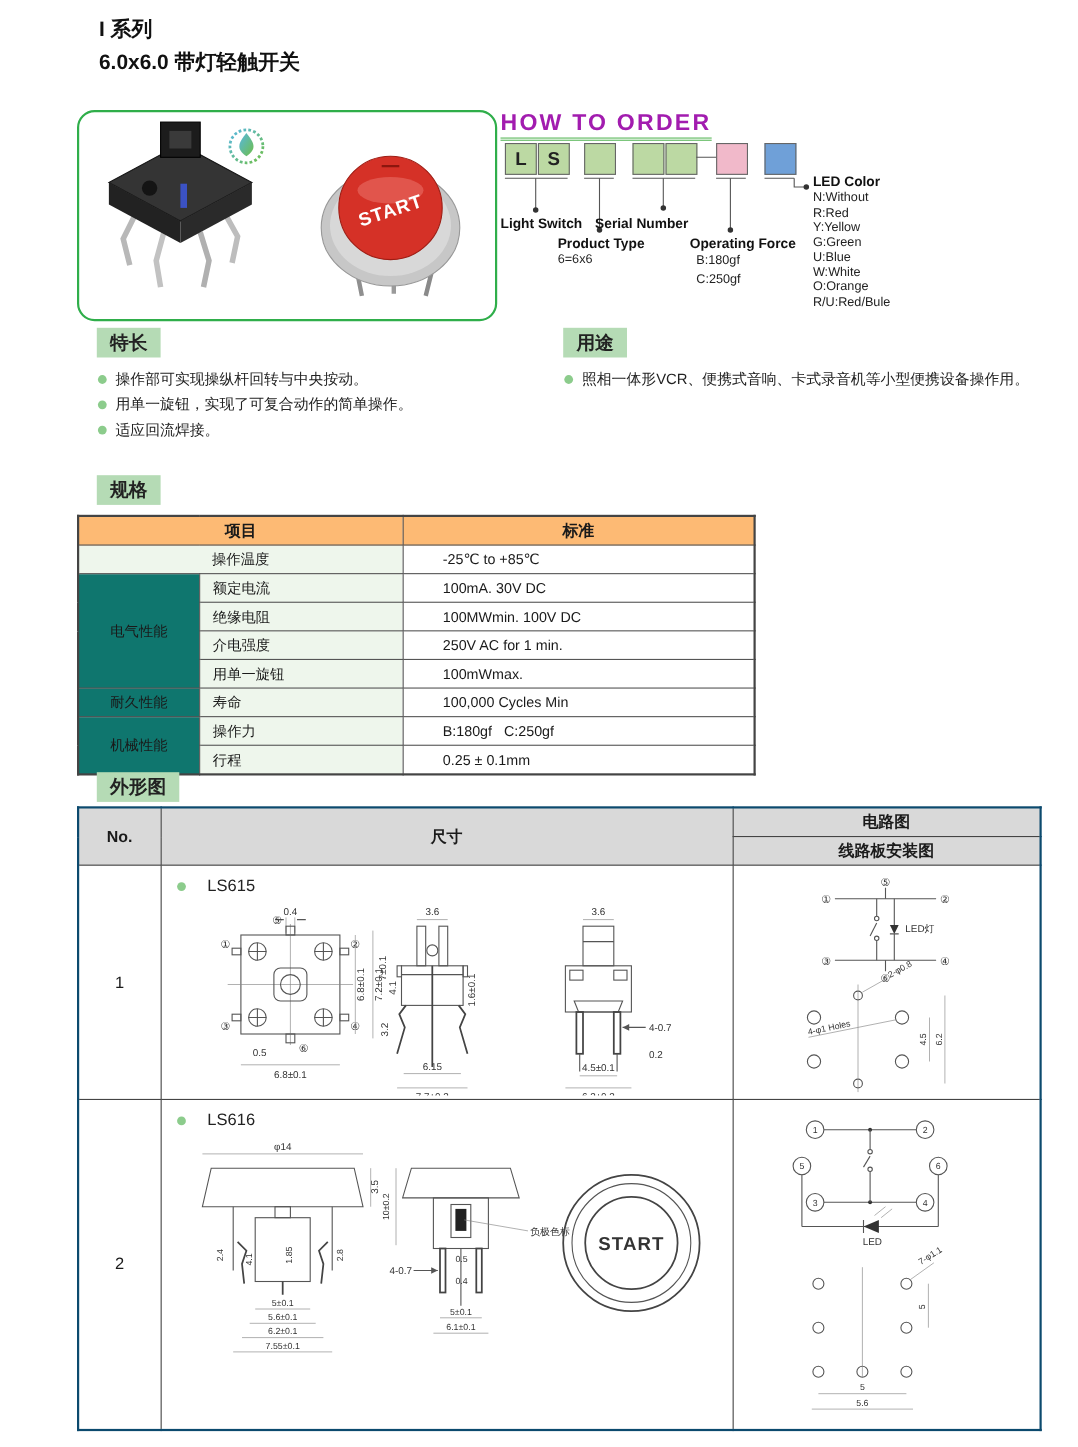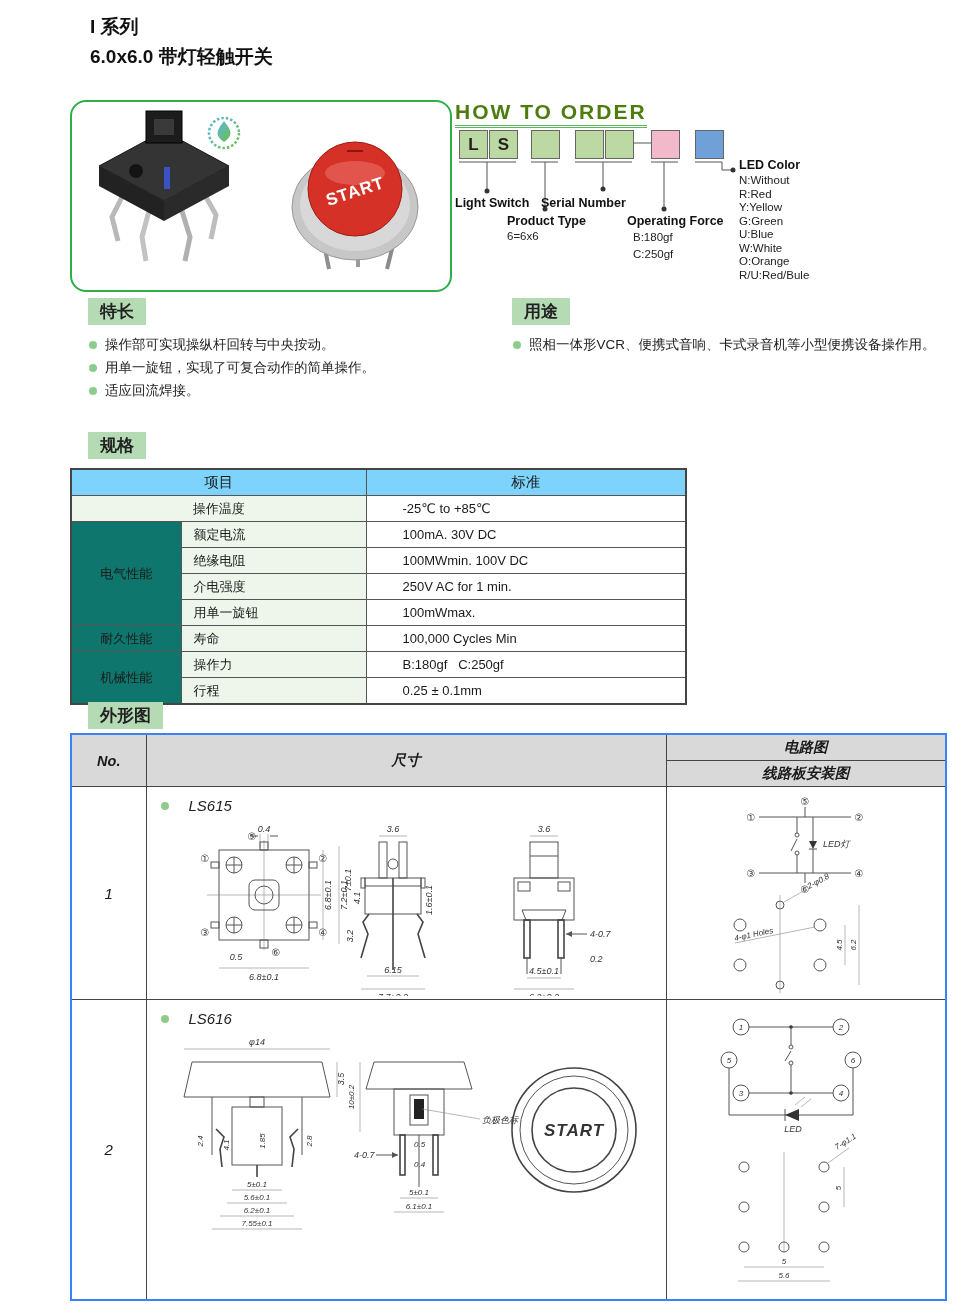--- a/index.html
+++ b/index.html
@@ -7,38 +7,38 @@
         font-family:"Liberation Sans","DejaVu Sans",sans-serif;color:#1a1a1a;}
   .abs{position:absolute;}
   .title{font-size:19px;font-weight:bold;color:#111;}
   .sec-label{display:inline-block;background:#b5dbb5;padding:2px 12px;font-size:17px;font-weight:bold;color:#222;}
   .bullet-list{list-style:none;margin:8px 0 0;padding:0;font-size:13.5px;color:#222;}
   .bullet-list li{position:relative;padding-left:17px;line-height:23px;}
   .bullet-list li::before{content:"";position:absolute;left:1px;top:8px;width:8px;height:8px;border-radius:50%;background:#8ccc8c;}
   
   .photo-box{border:2px solid #2fae4a;border-radius:16px;background:#fff;display:flex;align-items:center;justify-content:space-around;}
   
-  .hto-title{font-size:21px;font-weight:bold;letter-spacing:2px;border-bottom:3px double #5cb85c;padding-bottom:2px;color:#4d7c0f;}
+  .hto-title{font-size:21px;font-weight:bold;letter-spacing:2px;border-bottom:3px double #5cb85c;padding-bottom:2px;color:#a21caf;}
   .code-box{position:absolute;top:30px;width:27px;height:27px;border:1px solid #666;background:#bcd9a3;
             text-align:center;line-height:27px;font-size:17px;font-weight:bold;color:#222;}
   .code-box.pink{background:#f1b9ca;}
   .code-box.blue{background:#6fa0d8;}
   .hto-lbl{position:absolute;font-size:12.5px;font-weight:bold;color:#111;white-space:nowrap;}
   .hto-sub{position:absolute;font-size:11.5px;color:#222;white-space:nowrap;}
   .led-opts{position:absolute;font-size:11.5px;color:#222;line-height:13.5px;white-space:nowrap;}
   
   .spec-table{border-collapse:collapse;table-layout:fixed;width:615px;font-size:13px;border:2px solid #444;}
   .spec-table td{border:1px solid #555;height:25px;padding:0;}
-  .spec-table tr.head td{background:#7dd3fc;text-align:center;font-weight:normal;font-size:14.5px;}
+  .spec-table tr.head td{background:#fdba74;text-align:center;font-weight:bold;font-size:14.5px;}
   .spec-table .grp{background:#0f766e;text-align:center;}
   .spec-table .item{background:#eef6ec;padding-left:12px;}
   .spec-table .temp{background:#eef6ec;text-align:center;}
   .spec-table .val{padding-left:36px;background:#fff;white-space:pre-wrap;}
   
-  .out-table{border-collapse:collapse;table-layout:fixed;width:875px;border:2px solid #3b82f6;font-size:13px;font-style:italic;}
+  .out-table{border-collapse:collapse;table-layout:fixed;width:875px;border:2px solid #0c4a6e;font-size:13px;}
   .out-table td{border:1px solid #444;padding:0;vertical-align:top;}
   .out-table tr.head td{background:#d9d9d9;text-align:center;font-weight:bold;font-size:14.5px;height:25px;vertical-align:middle;}
   .no-cell{text-align:center;vertical-align:middle !important;font-size:15px;}
   .model-row{display:flex;align-items:center;gap:20px;margin:10px 0 0 14px;font-size:15px;color:#222;}
   .model-dot{width:8px;height:8px;border-radius:50%;background:#8ccc8c;flex:0 0 auto;}
   
   svg text{font-family:"Liberation Sans","DejaVu Sans",sans-serif;}
   .dim{font-size:9px;fill:#333;}
   .dim-s{font-size:8px;fill:#333;}
   .term{font-size:10px;fill:#333;}

